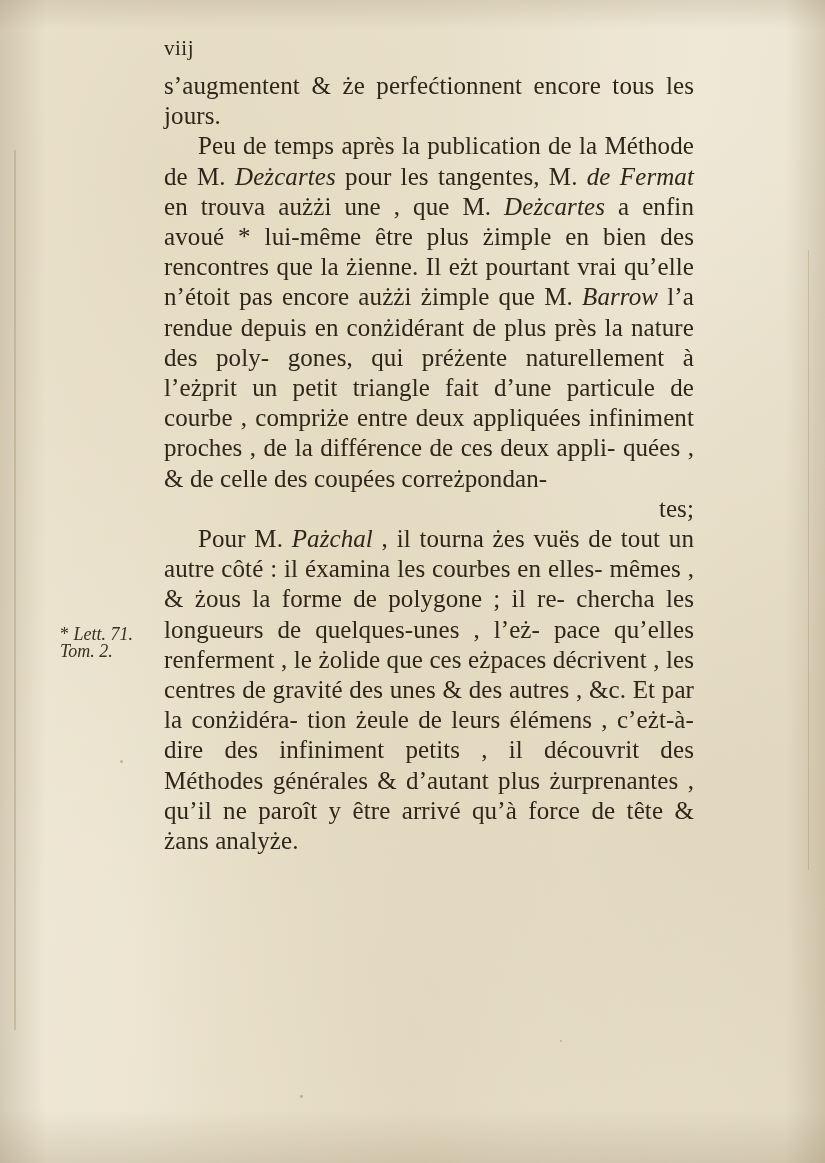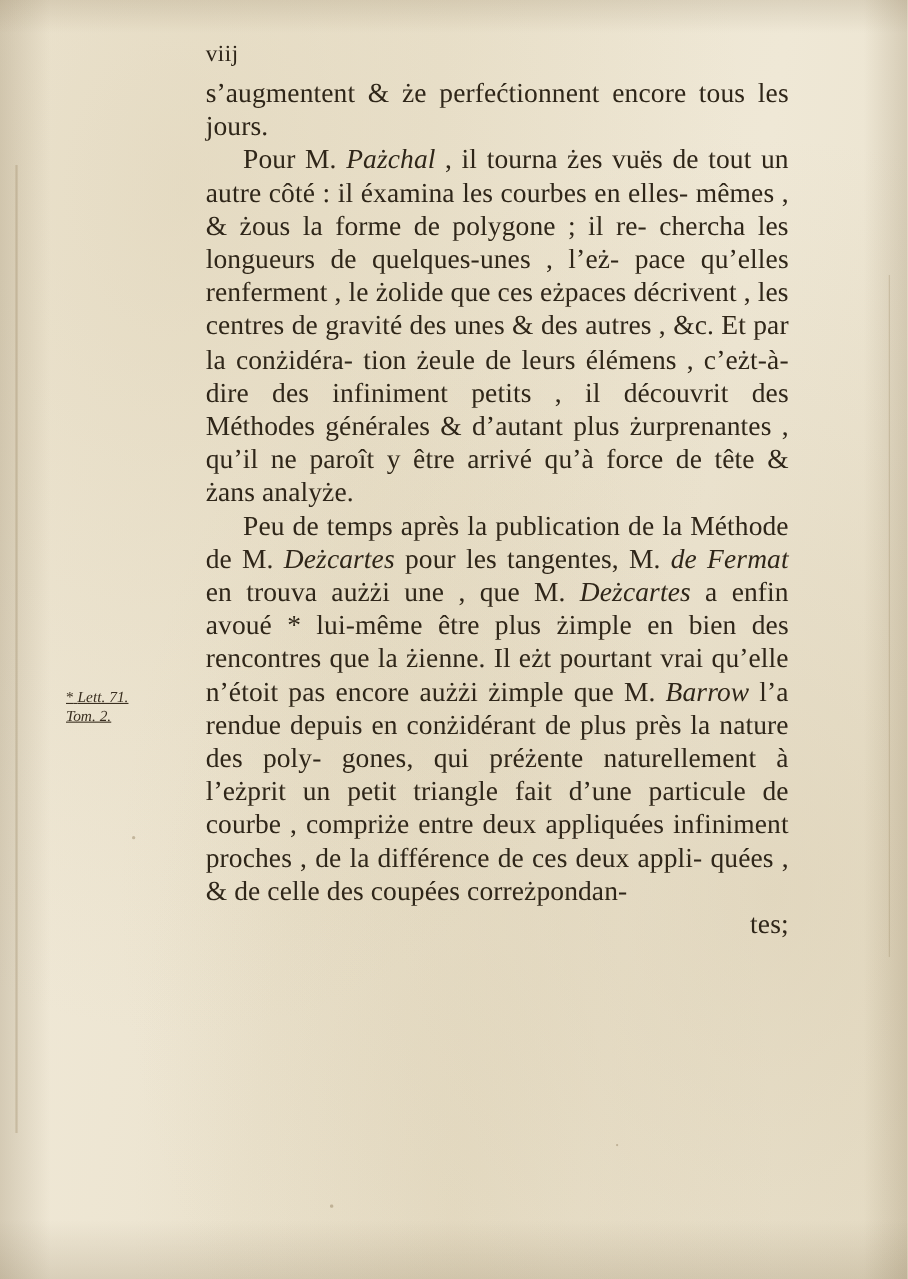--- a/index.html
+++ b/index.html
@@ -52,21 +52,21 @@
 
   
   .bleed-line {
     position: absolute;
     background: rgba(150,128,92,0.30);
     pointer-events: none;
   }
 
   .text-block {
     position: absolute;
-    left: 187px;
+    left: 164px;
     top: 36px;
     width: 530px;
   }
 
   .header-line {
     display: flex;
     align-items: baseline;
     margin-bottom: 10px;
   }
   .folio {
@@ -102,25 +102,24 @@
   .last-line-right {
     display: block;
     text-align: right;
   }
 
   .marginal-note {
     position: absolute;
     left: 60px;
     top: 626px;
     width: 100px;
-    font-size: 14px;
+    font-size: 18px;
     line-height: 17px;
     font-style: italic;
     color: #3a2f20;
-    text-decoration: underline;
   }
   .marginal-note .star { font-style: normal; }
 
   
   .speckle {
     position: absolute;
     border-radius: 50%;
     background: rgba(120,96,60,0.35);
     pointer-events: none;
   }
@@ -156,45 +155,45 @@
     <div class="header-line">
       <span class="folio">viij</span>
     </div>
 
     <p>
       <span>s’augmentent &amp; że perfećtionnent encore tous </span>
       <span>les jours. </span>
     </p>
 
     <p class="indent">
-      <span>Pour M. <span class="ital">Pażchal</span> , il tourna żes vuës de tout </span>
-      <span>un autre côté : il éxamina les courbes en elles- </span>
-      <span>mêmes , &amp; żous la forme de polygone ; il re- </span>
-      <span>chercha les longueurs de quelques-unes , l’eż- </span>
-      <span>pace qu’elles renferment , le żolide que ces </span>
-      <span>eżpaces décrivent , les centres de gravité des </span>
-      <span>unes &amp; des autres , &amp;c. Et par la conżidéra- </span>
-      <span>tion żeule de leurs élémens , c’eżt-à-dire des </span>
-      <span>infiniment petits , il découvrit des Méthodes </span>
-      <span>générales &amp; d’autant plus żurprenantes , qu’il </span>
-      <span>ne paroît y être arrivé qu’à force de tête &amp; </span>
-      <span>żans analyże. </span>
-    </p>
-
-    <p class="indent">
       <span>Peu de temps après la publication de la </span>
       <span>Méthode de M. <span class="ital">Deżcartes</span> pour les tangentes, </span>
       <span>M. <span class="ital">de Fermat</span> en trouva aużżi une , que M. </span>
       <span><span class="ital">Deżcartes</span> a enfin avoué * lui-même être plus </span>
       <span>żimple en bien des rencontres que la żienne. </span>
       <span>Il eżt pourtant vrai qu’elle n’étoit pas encore </span>
       <span>aużżi żimple que M. <span class="ital">Barrow</span> l’a rendue depuis </span>
       <span>en conżidérant de plus près la nature des poly- </span>
       <span>gones, qui préżente naturellement à l’eżprit un </span>
       <span>petit triangle fait d’une particule de courbe , </span>
       <span>compriże entre deux appliquées infiniment </span>
       <span>proches , de la différence de ces deux appli- </span>
       <span>quées , &amp; de celle des coupées correżpondan- </span>
       <span class="last-line-right">tes;</span>
     </p>
 
+    <p class="indent">
+      <span>Pour M. <span class="ital">Pażchal</span> , il tourna żes vuës de tout </span>
+      <span>un autre côté : il éxamina les courbes en elles- </span>
+      <span>mêmes , &amp; żous la forme de polygone ; il re- </span>
+      <span>chercha les longueurs de quelques-unes , l’eż- </span>
+      <span>pace qu’elles renferment , le żolide que ces </span>
+      <span>eżpaces décrivent , les centres de gravité des </span>
+      <span>unes &amp; des autres , &amp;c. Et par la conżidéra- </span>
+      <span>tion żeule de leurs élémens , c’eżt-à-dire des </span>
+      <span>infiniment petits , il découvrit des Méthodes </span>
+      <span>générales &amp; d’autant plus żurprenantes , qu’il </span>
+      <span>ne paroît y être arrivé qu’à force de tête &amp; </span>
+      <span>żans analyże. </span>
+    </p>
+
   </div>
 </div>
 
 </body></html>

